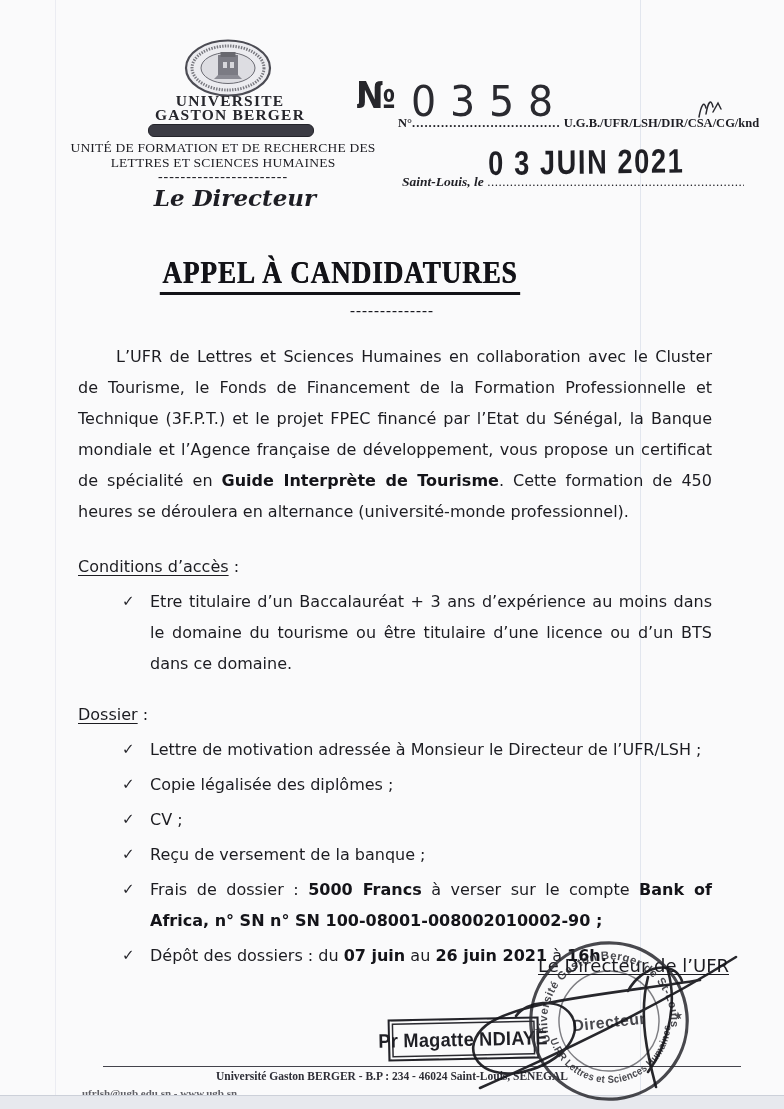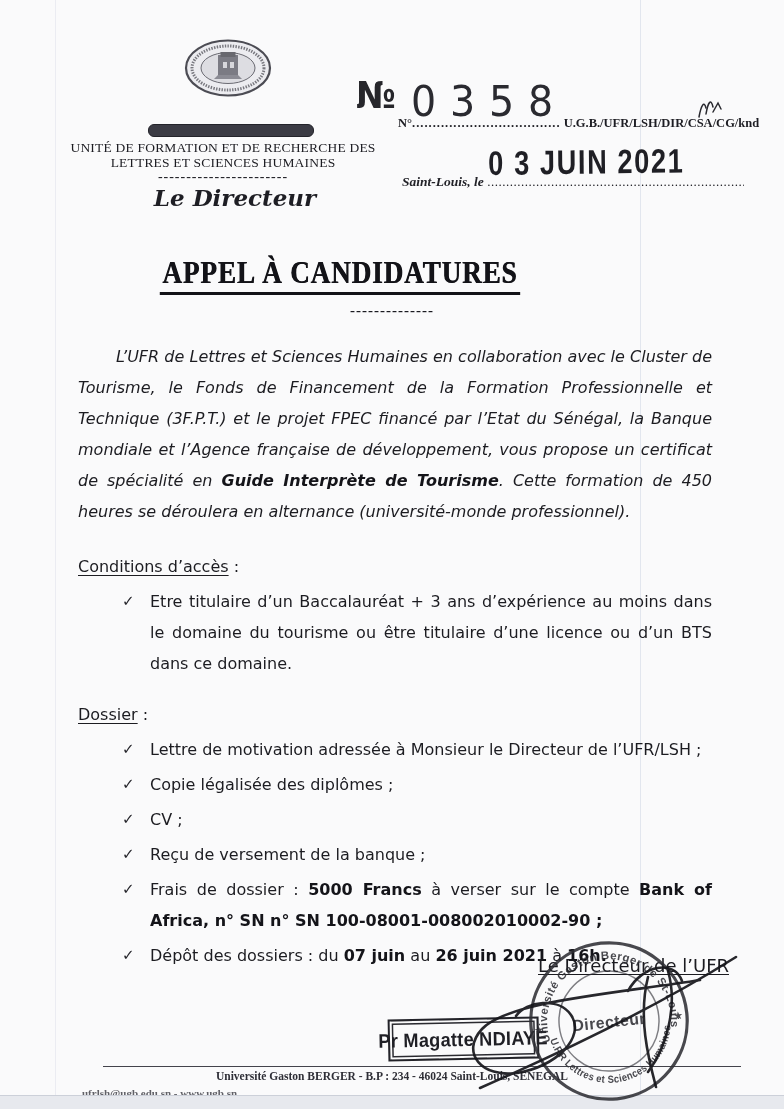--- a/index.html
+++ b/index.html
@@ -51,21 +51,21 @@
   
   .title-wrap{left:0;top:254px;width:680px;text-align:center;}
   .title-wrap .t{display:inline-block;transform:scaleX(.85);
     font:900 32px "Liberation Serif",serif;letter-spacing:1px;color:#131318;
     text-shadow:.6px 0 #131318;border-bottom:3px solid #131318;padding:0 3px 1px;}
   .title-dashes{left:0;top:302px;width:784px;text-align:center;
     font:bold 15px "Liberation Serif",serif;letter-spacing:1px;color:#1a1a20;}
 
   
   .body-block{left:78px;top:341px;width:634px;font-size:16px;line-height:31px;color:#1c1c21;}
-  .para{margin:0 0 24px;text-align:justify;text-indent:38px;font-style:italic;}
+  .para{margin:0 0 24px;text-align:justify;text-indent:38px;}
   .sec-head{margin:16px 0 2px;}
   .sec-head .u{text-decoration:underline;text-underline-offset:3px;}
   ul.checklist{list-style:none;margin:0;padding:0;}
   ul.checklist li{position:relative;padding-left:72px;margin:4px 0;text-align:justify;}
   ul.checklist li .chk{position:absolute;left:44px;top:0;font-size:15px;color:#26262c;}
   .b{font-weight:bold;color:#141419;}
   .dossier li{margin:5px 0;}
 
   
   .sig-title{left:538px;top:955px;font-size:18px;color:#1b1b20;
@@ -97,20 +97,24 @@
     <ellipse cx="44" cy="30" rx="42" ry="27.5" fill="#ececf0" stroke="#4c4c54" stroke-width="2.2"></ellipse>
     <ellipse cx="44" cy="30" rx="36" ry="22" fill="none" stroke="#5a5a62" stroke-width="3" stroke-dasharray="1.4 1.3" opacity=".8"></ellipse>
     <ellipse cx="44" cy="30" rx="27" ry="15.5" fill="#dddde2" stroke="#6a6a72" stroke-width="1"></ellipse>
     <rect x="34" y="17" width="20" height="20" fill="#7b7b84"></rect>
     <rect x="36.5" y="14" width="15" height="5" fill="#68686f"></rect>
     <rect x="39" y="24" width="4" height="6" fill="#d7d7dc"></rect>
     <rect x="46" y="24" width="4" height="6" fill="#d7d7dc"></rect>
     <path d="M34 37 L54 37 L58 41 L30 41 Z" fill="#8b8b94"></path>
   </svg>
 
+  <div class="abs uni-name">
+    <div>UNIVERSITE</div>
+    <div>GASTON BERGER</div>
+  </div>
   <div class="abs banner">
     <span>L’excellence au service du développement</span>
   </div>
 
   <div class="abs unit">
     <div>UNITÉ DE FORMATION ET DE RECHERCHE DES</div>
     <div>LETTRES ET SCIENCES HUMAINES</div>
     <div class="dashes">-----------------------</div>
   </div>
   <div class="abs director-script">Le Directeur</div>

